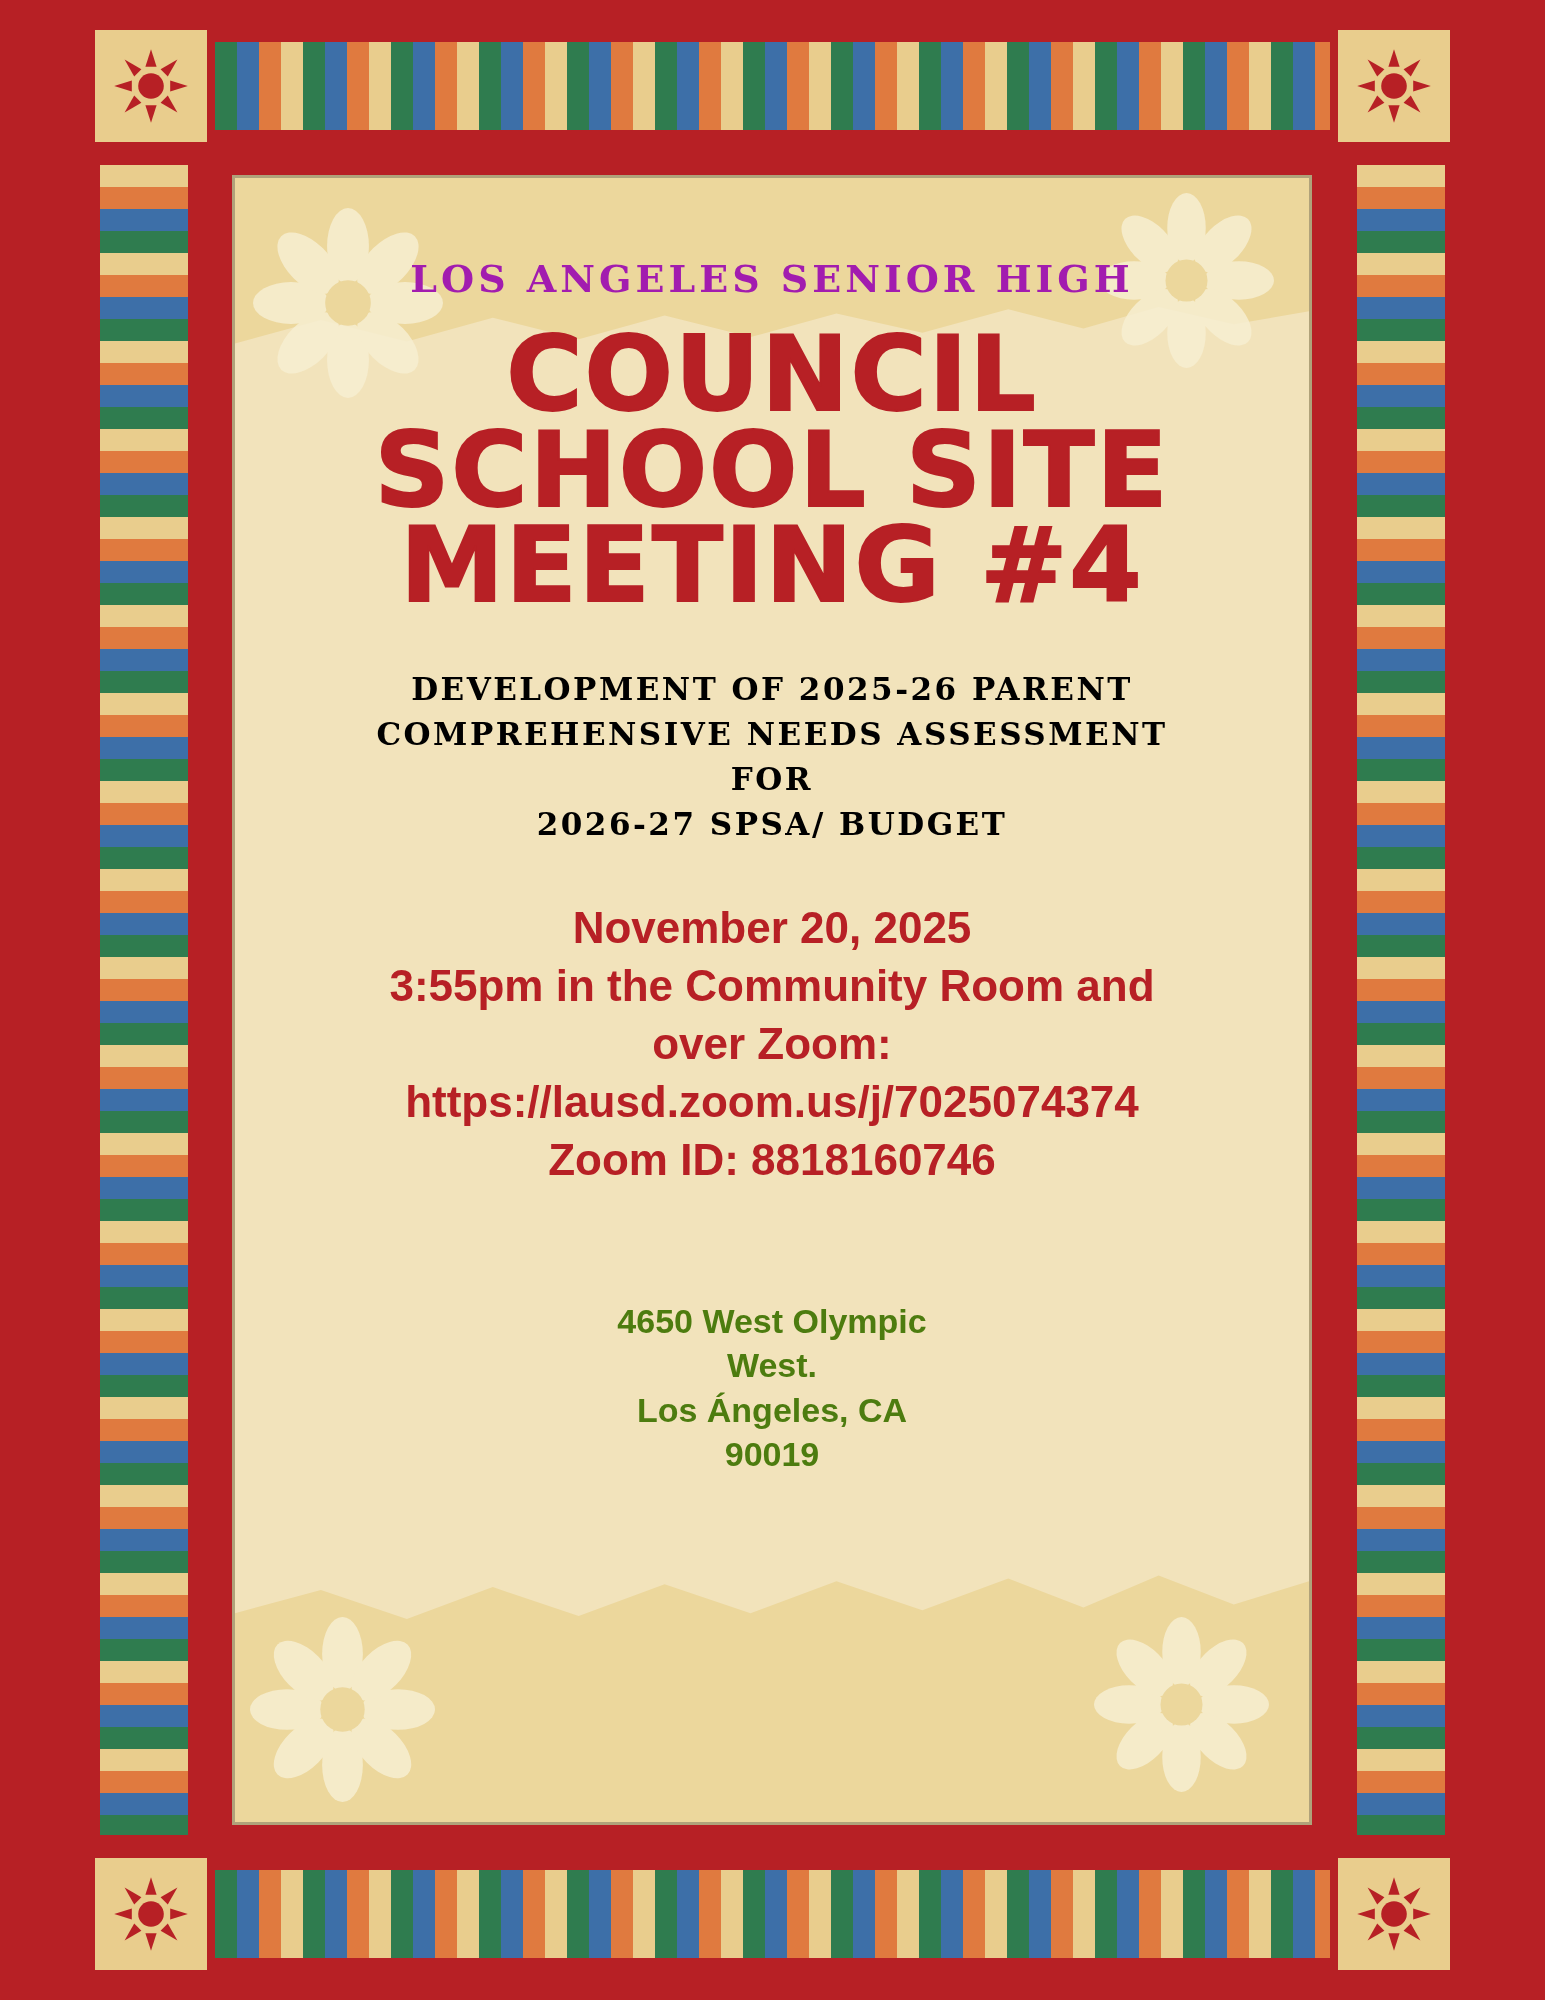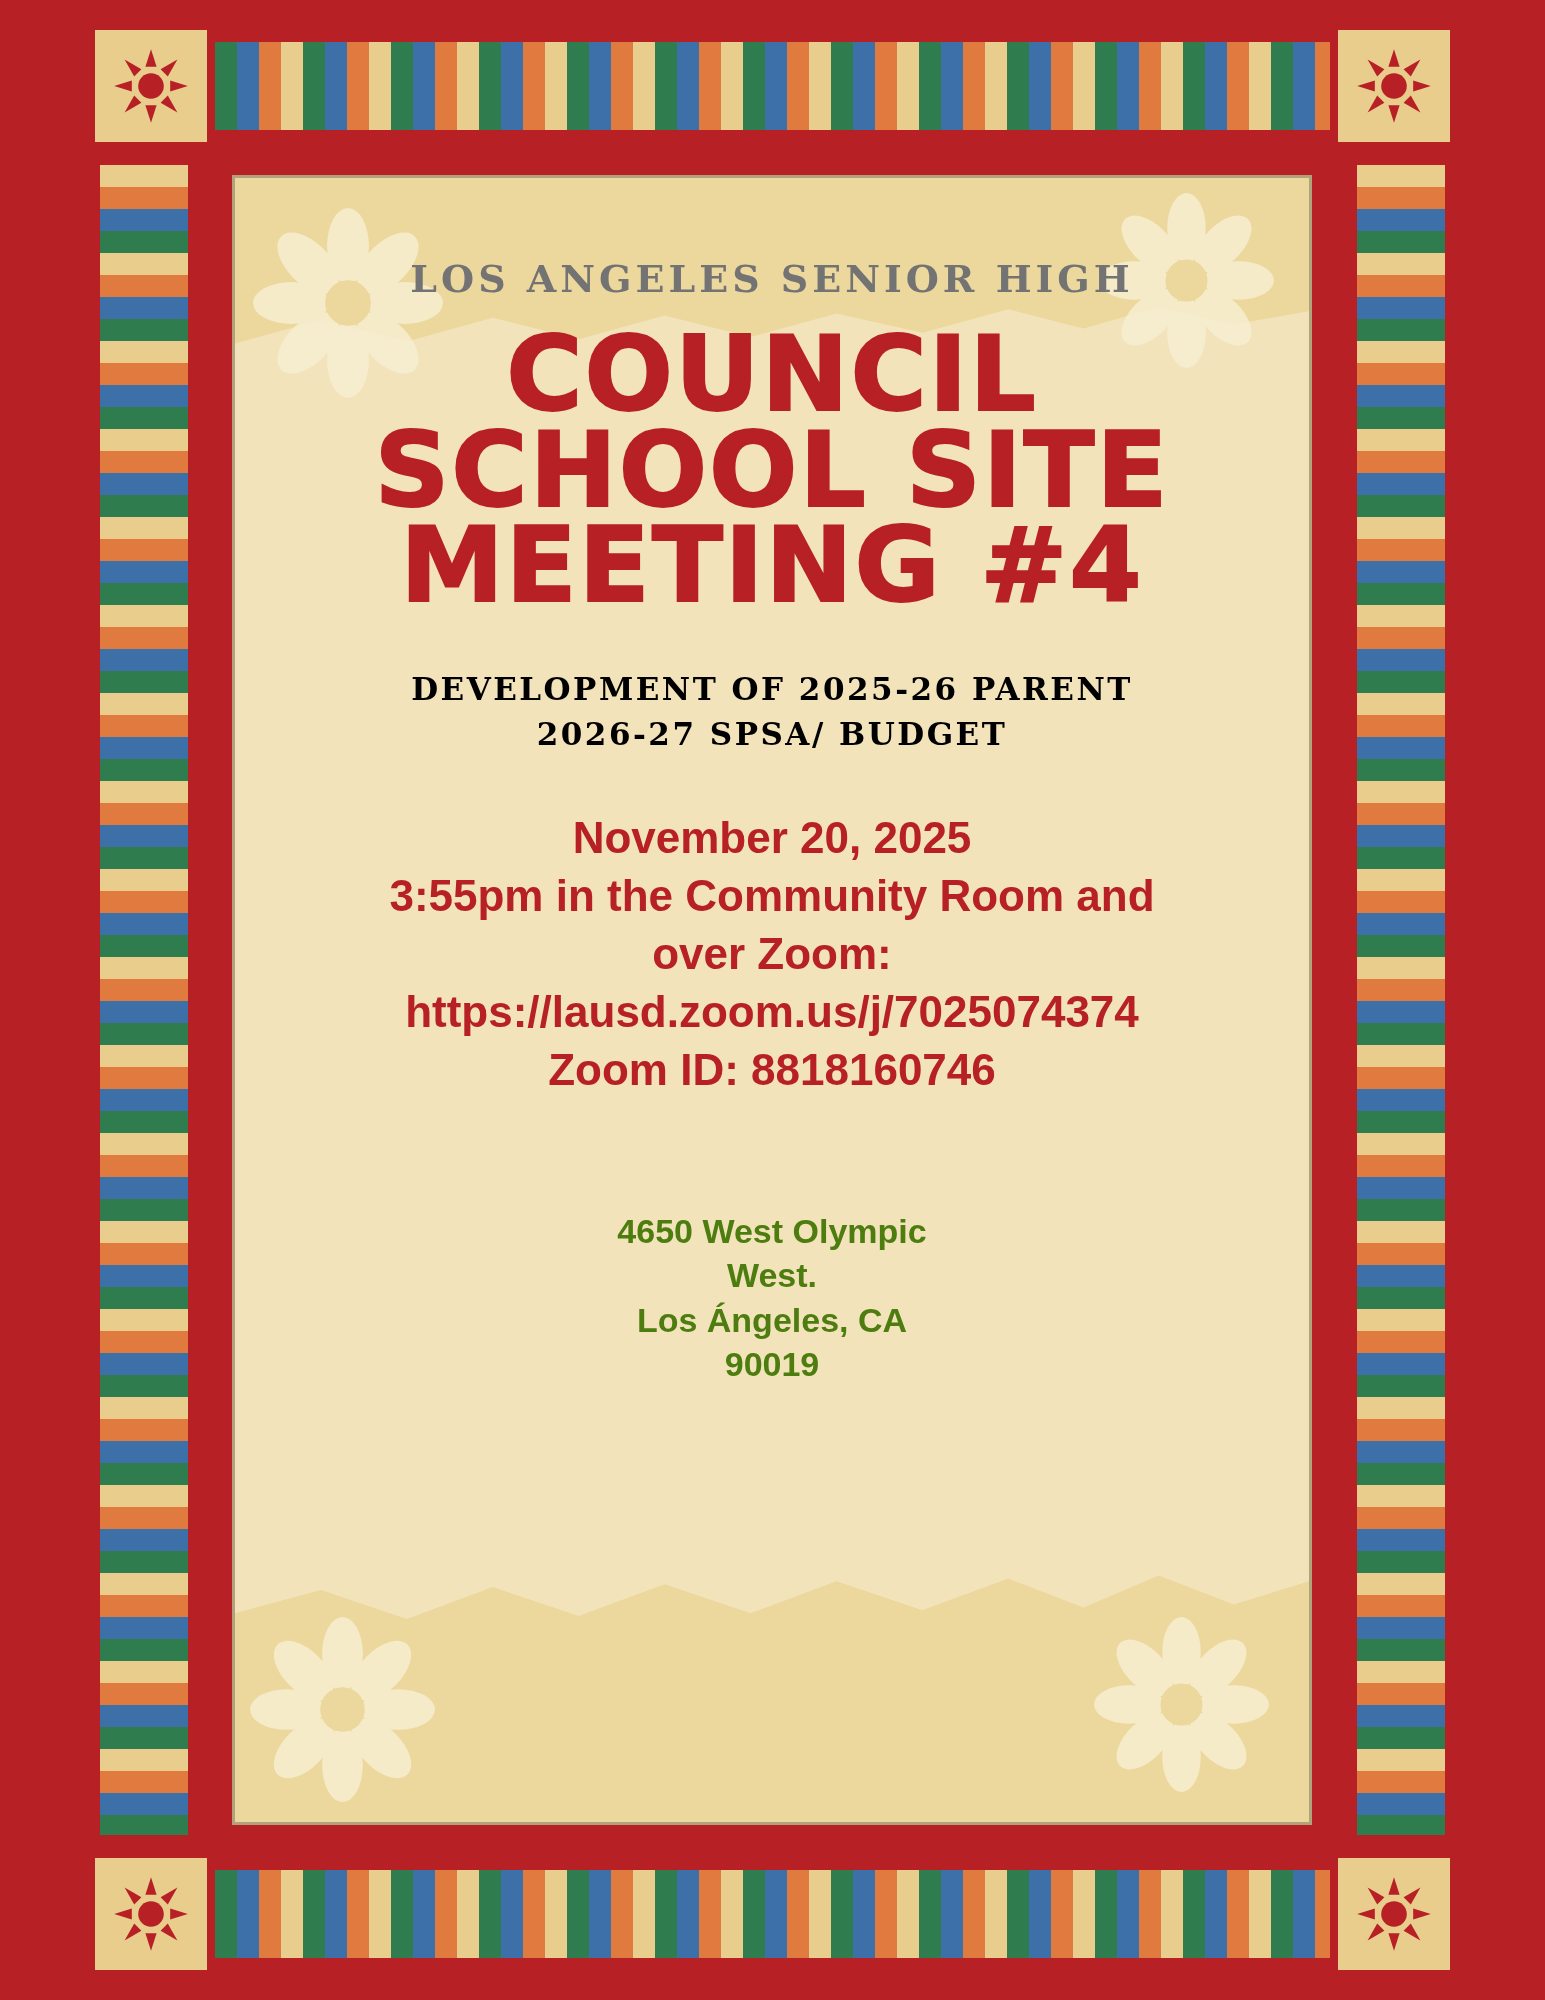--- a/index.html
+++ b/index.html
@@ -118,21 +118,21 @@
 
   .content {
     position: relative;
     z-index: 3;
     padding: 78px 60px 0 60px;
     text-align: center;
   }
 
   .school-name {
     font-family: "DejaVu Serif", serif;
-    color: #737373;
+    color: #a21caf;
     font-size: 38px;
     font-weight: bold;
     letter-spacing: 4px;
     margin: 0 0 26px 0;
   }
 
   .headline {
     font-family: "DejaVu Sans", sans-serif;
     color: #b72025;
     font-weight: bold;
@@ -327,20 +327,21 @@
       <div class="school-name">LOS ANGELES SENIOR HIGH</div>
 
       <div class="headline">
         <span class="l2">COUNCIL</span>
         <span class="l2">SCHOOL SITE</span>
         <span class="l2">MEETING #4</span>
       </div>
 
       <div class="subject">
         <div>DEVELOPMENT OF 2025-26 PARENT</div>
+        <div>COMPREHENSIVE NEEDS ASSESSMENT FOR</div>
         <div>2026-27 SPSA/ BUDGET</div>
       </div>
 
       <div class="when">
         <div>November 20, 2025</div>
         <div>3:55pm in the Community Room and</div>
         <div>over Zoom:</div>
         <div>https://lausd.zoom.us/j/7025074374</div>
         <div>Zoom ID: 8818160746</div>
       </div>

